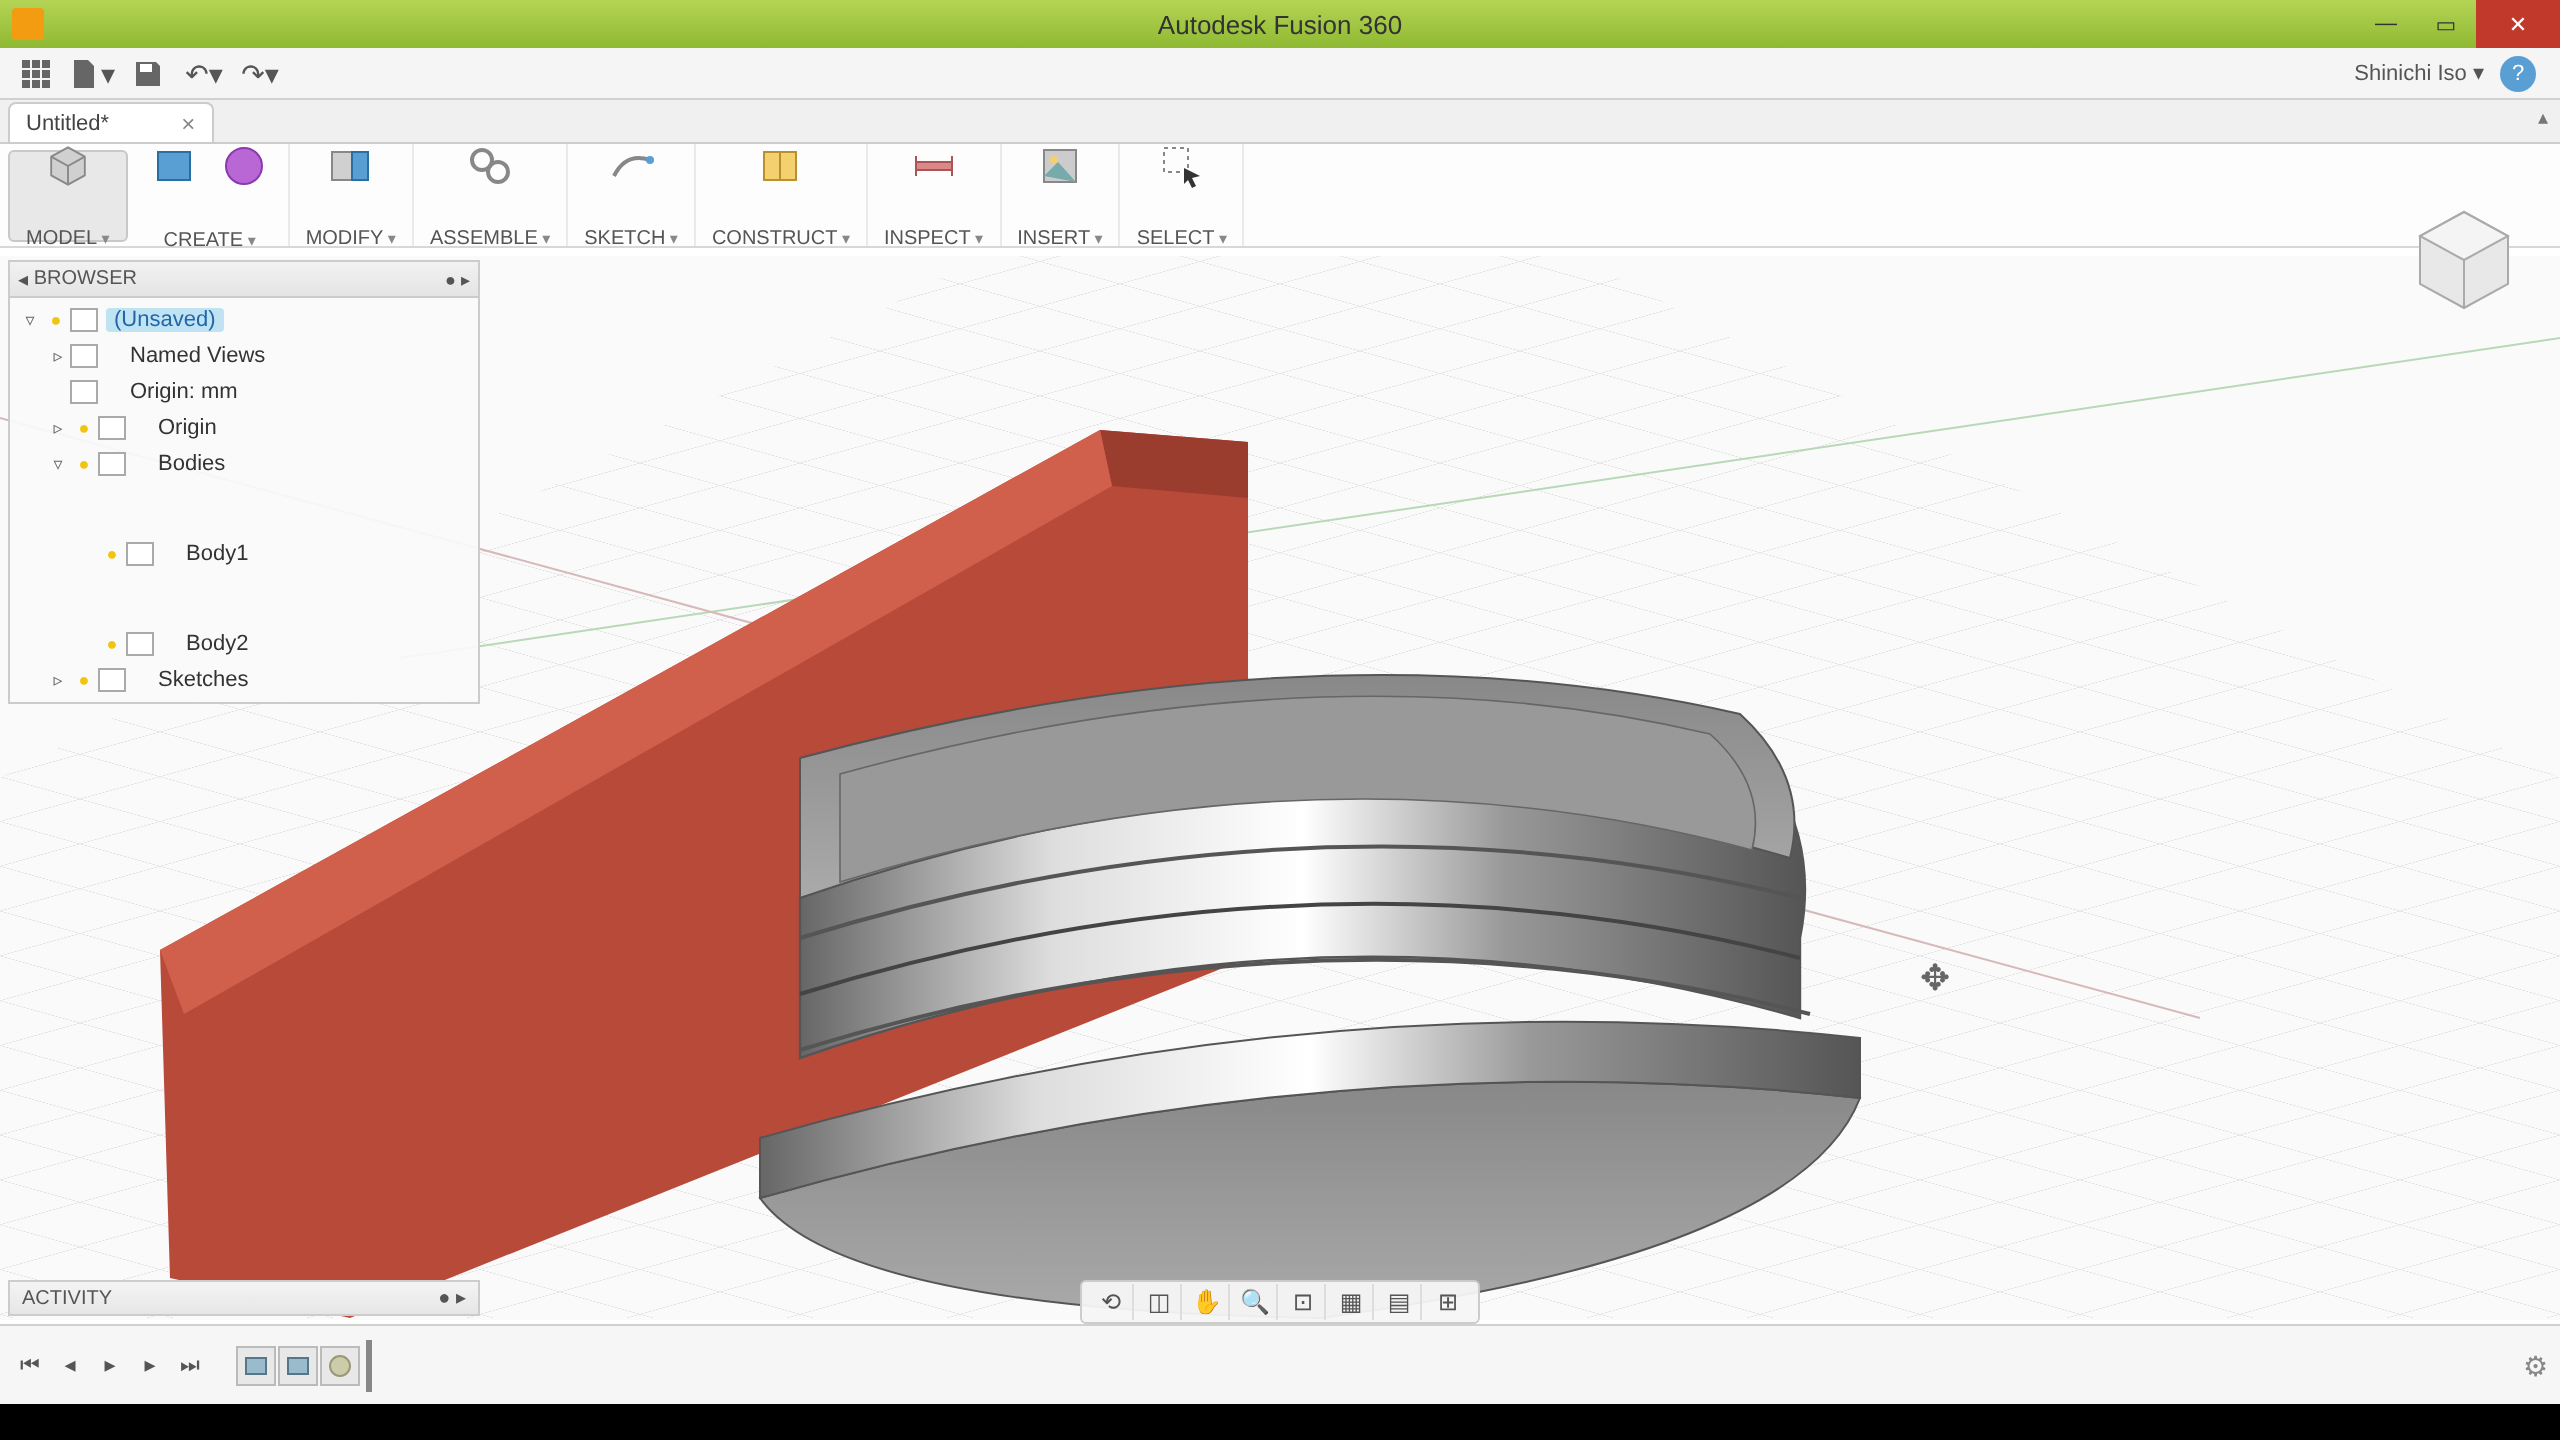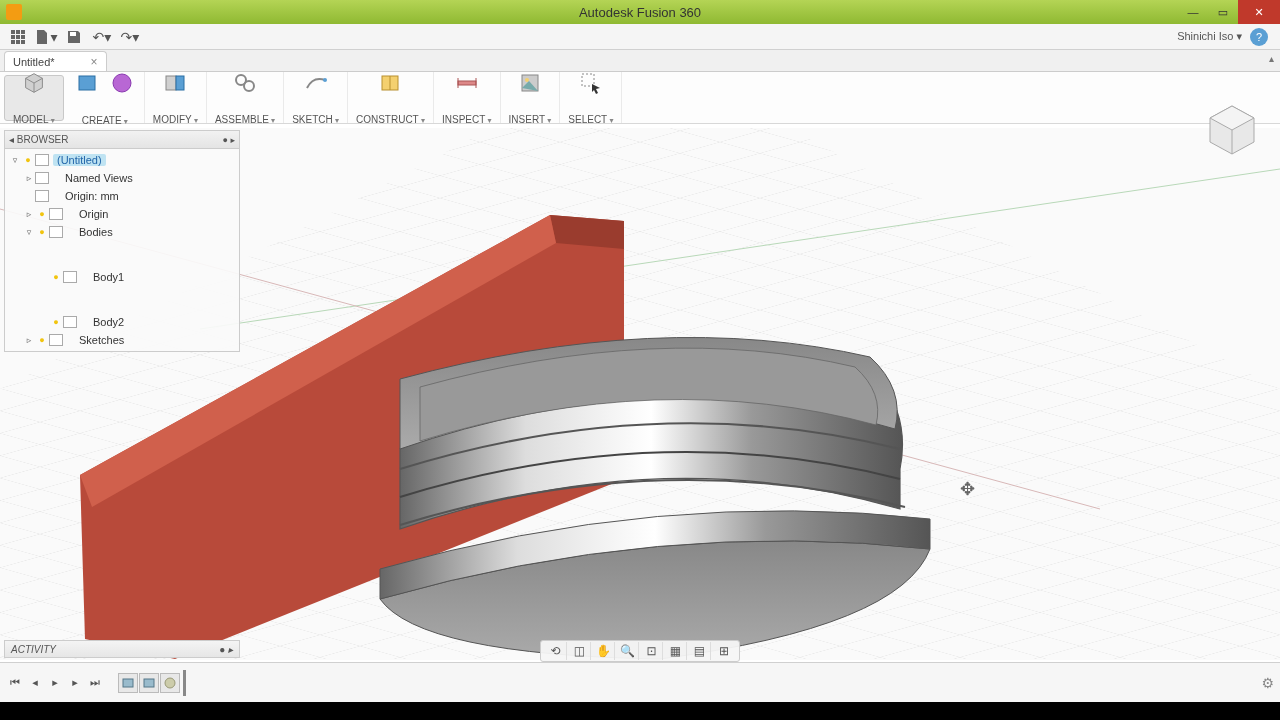--- a/index.html
+++ b/index.html
@@ -55,21 +55,21 @@
 .canvas { position: absolute; left: 0; top: 128px; right: 0; bottom: 60px; background: #fafafa; overflow: hidden; }
 .canvas svg { width: 100%; height: 100%; }
 
 
 .viewcube { position: absolute; right: 18px; top: 100px; width: 60px; height: 60px; }
 
 
 .orbit-cursor { position: absolute; left: 960px; top: 478px; font-size: 18px; color: #666; z-index: 6; }
 
 
-.activity { position: absolute; left: 4px; bottom: 62px; width: 236px; height: 18px; background: linear-gradient(#f4f4f4,#e6e6e6); border: 1px solid #ccc; font-size: 10px; color: #555; display: flex; align-items: center; padding: 0 6px; z-index: 5; font-style: italic; }
+.activity { position: absolute; left: 4px; bottom: 62px; width: 236px; height: 18px; background: linear-gradient(#f4f4f4,#e6e6e6); border: 1px solid #ccc; font-size: 10px; color: #555; display: flex; align-items: center; padding: 0 6px; z-index: 5; }
 .activity .pin { margin-left: auto; }
 
 
 .navbar { position: absolute; bottom: 58px; left: 50%; transform: translateX(-50%); height: 22px; background: rgba(245,245,245,0.95); border: 1px solid #ccc; border-radius: 3px; display: flex; align-items: center; padding: 0 4px; gap: 2px; z-index: 6; }
 .navbar .nbtn { width: 22px; height: 18px; display: flex; align-items: center; justify-content: center; font-size: 12px; color: #555; border-right: 1px solid #ddd; }
 .navbar .nbtn:last-child { border-right: none; }
 
 
 .timeline { position: absolute; left: 0; right: 0; bottom: 18px; height: 40px; background: #f6f6f6; border-top: 1px solid #d0d0d0; display: flex; align-items: center; padding: 0 6px; }
 .timeline .play-grp { display: flex; gap: 2px; margin-right: 14px; }
@@ -284,21 +284,21 @@
 <div class="browser">
   <div class="browser-hdr">
     <span>◂</span>&nbsp;<span>BROWSER</span>
     <span class="pin">●&nbsp;▸</span>
   </div>
   <div class="tree">
     <div class="tree-row">
         <span class="arrow">▿</span>
         <span class="bulb"></span>
         <span class="node-icon"></span>
-        <span class="label root">(Untitled)</span>
+        <span class="label root">(Unsaved)</span>
       </div>
     <div class="tree-row indent1">
         <span class="arrow">▹</span>
         <span class="node-icon"></span>
         <span class="label">Named Views</span>
       </div>
     <div class="tree-row indent1">
         <span class="arrow"></span>
         <span class="node-icon"></span>
         <span class="label">Origin: mm</span>

